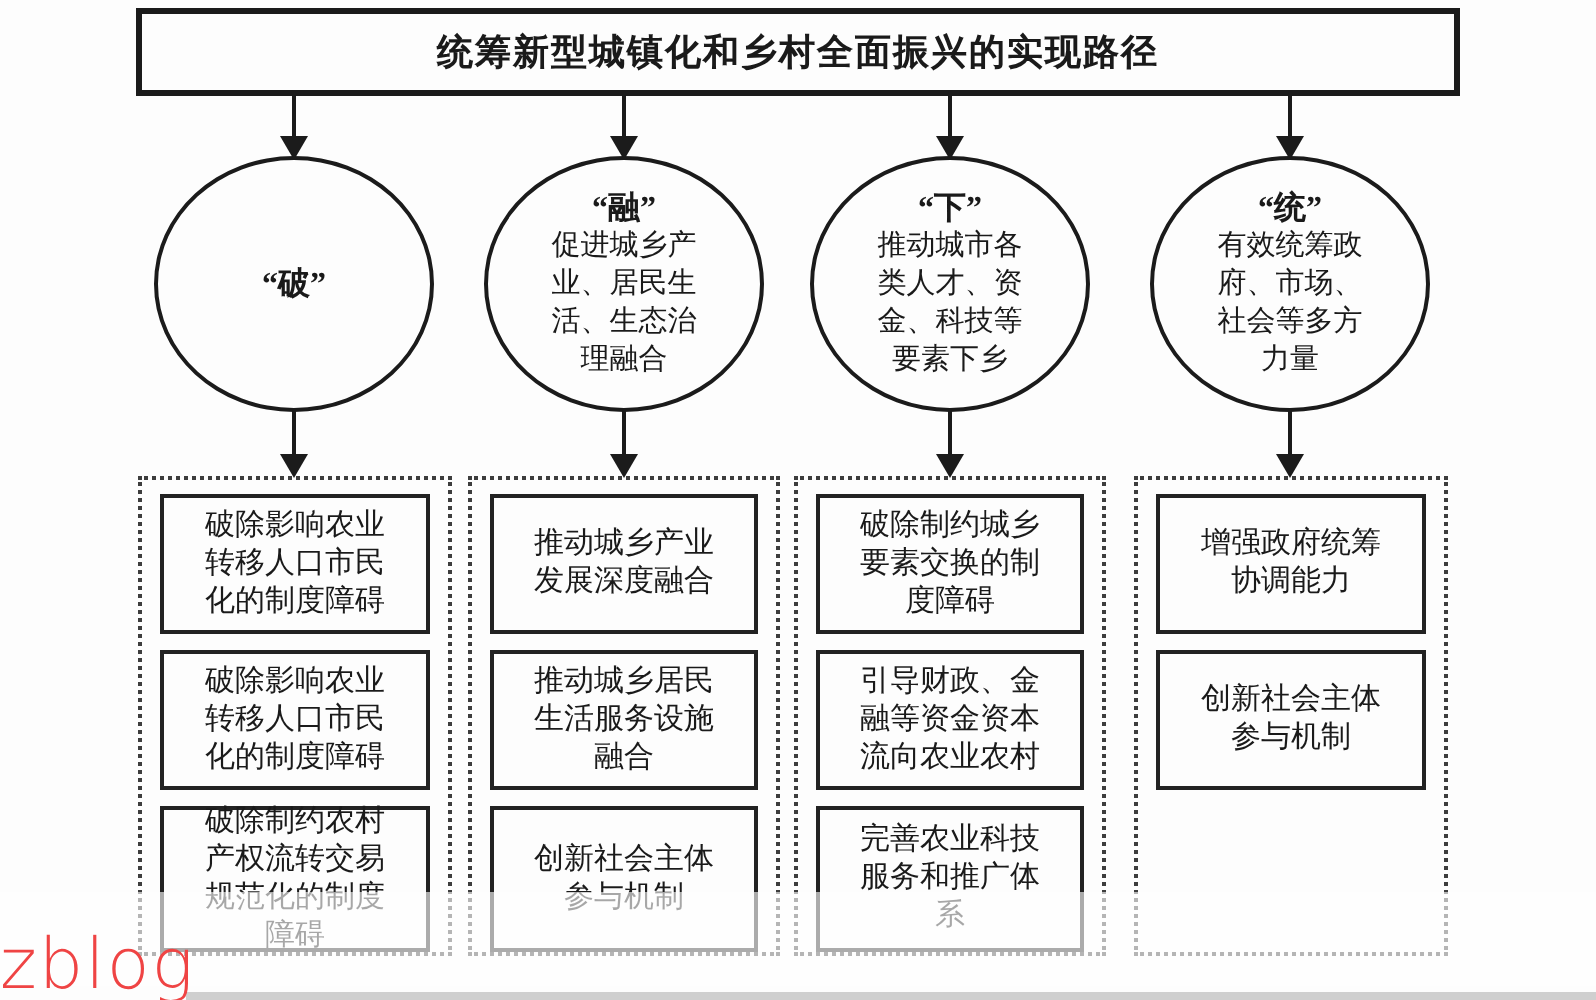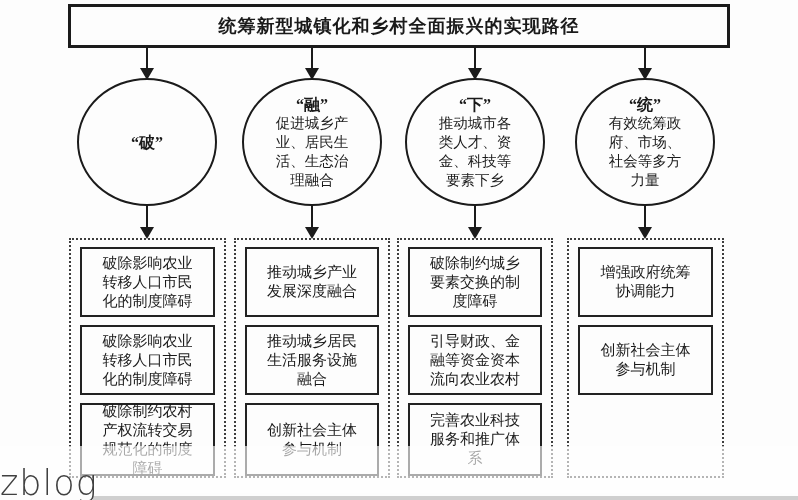--- a/index.html
+++ b/index.html
@@ -50,21 +50,21 @@
   .m-box:nth-of-type(1){height:70px}
   .m-box:nth-of-type(2){height:70px}
   .m-box:nth-of-type(3){height:73px}
   .m-box span{display:block;max-width:96px;font-size:15px;line-height:19px;text-align:center;}
   
   .fade-band{position:absolute;left:0;top:446px;width:798px;height:47px;background:rgba(255,255,255,0.62);}
   .bottom-bar{position:absolute;left:93px;top:496px;width:705px;height:4px;background:#cfcfcf;}
   .watermark{
     position:absolute;left:0px;top:466px;
     font-family:"DejaVu Sans","Liberation Sans",sans-serif;
-    font-weight:200;font-size:35px;line-height:35px;color:#404040;letter-spacing:1px;
+    font-weight:200;font-size:35px;line-height:35px;color:#ef4444;letter-spacing:1px;
   }
 </style>
 </head>
 <body>
 
 <div class="stage">
 
   <div class="title-box">
     <span>统筹新型城镇化和乡村全面振兴的实现路径</span>
   </div>

